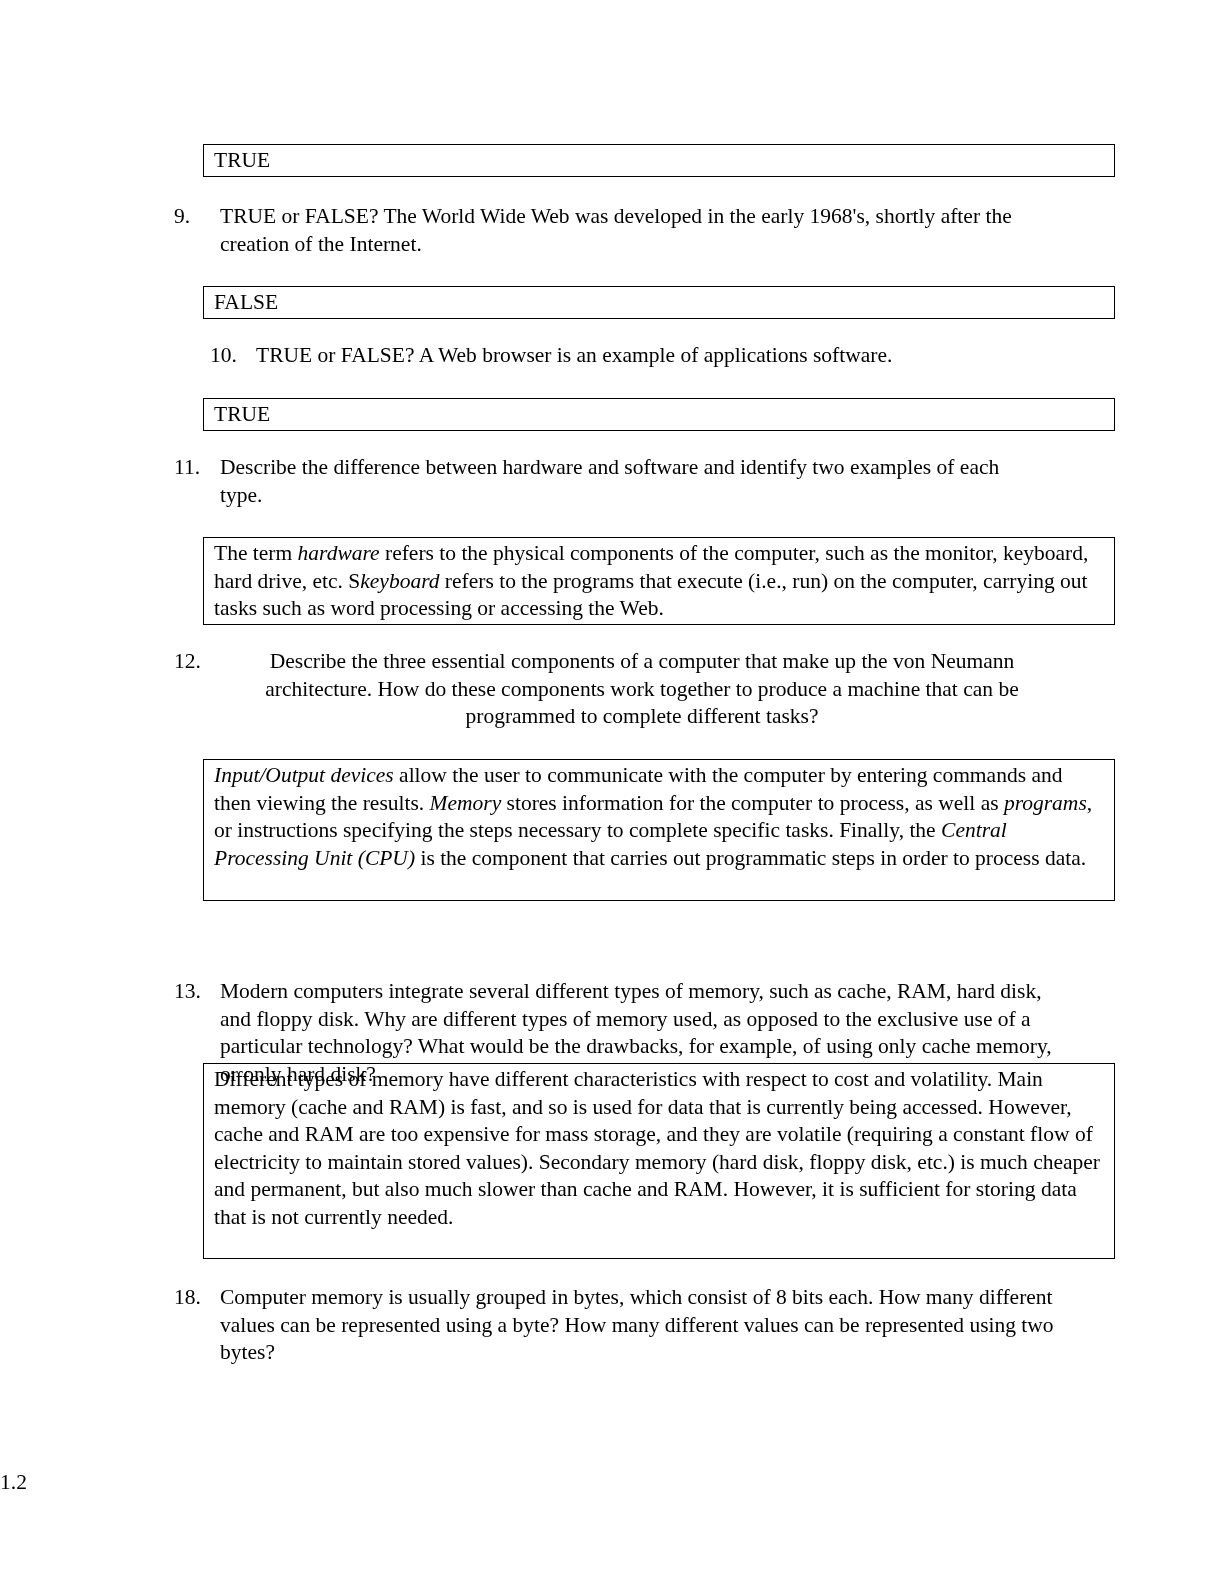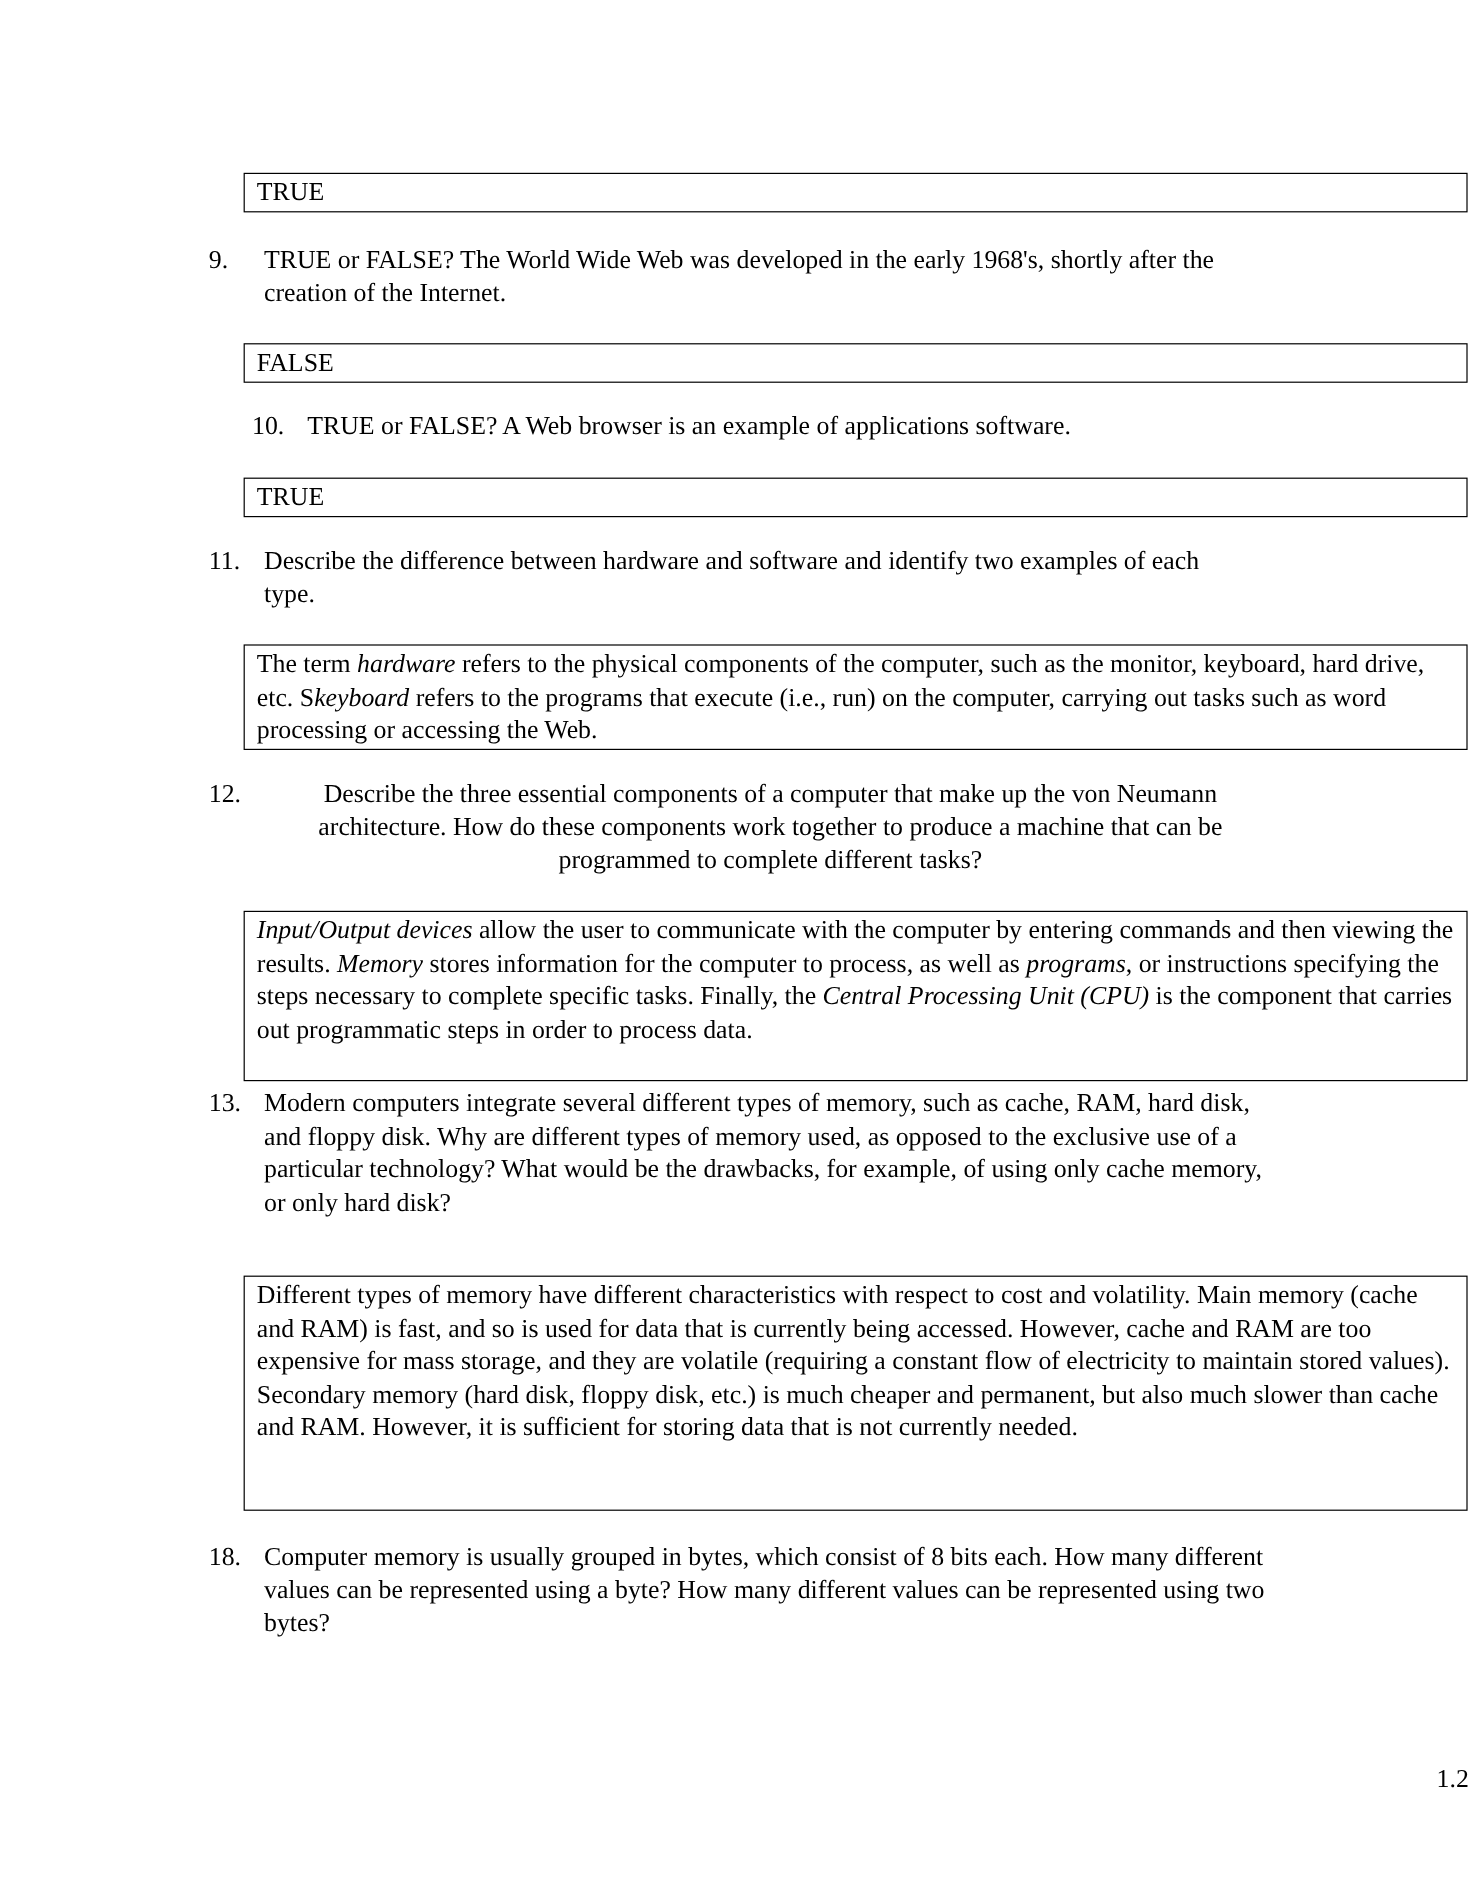--- a/index.html
+++ b/index.html
@@ -1,27 +1,27 @@
 <!DOCTYPE html>
 <html><head>
 <meta charset="utf-8">
 <style>
   html, body { margin: 0; padding: 0; background: #ffffff; }
   body {
     width: 1224px; height: 1584px; position: relative; overflow: hidden;
     font-family: "Liberation Serif", serif; color: #000; font-size: 21.5px;
   }
   .box {
-    position: absolute; left: 203px; width: 1020px; border: 1px solid #000;
+    position: absolute; left: 203px; width: 912px; border: 1px solid #000;
     box-sizing: border-box; padding: 2px 10px 0 10px; line-height: 27.5px; font-family: Liberation Serif, serif;
   }
   .q { position: absolute; left: 174px; width: 900px; line-height: 27.5px; }
   .q .num { position: absolute; left: 0; top: 0; }
   .q .text { margin-left: 46px; display: block; }
-  .pagenum { position: absolute; left: 0; width: 1224px; text-align: right; top: 1470px; }
+  .pagenum { position: absolute; left: 0; width: 1224px; text-align: left; top: 1470px; }
   i, em { font-style: italic; margin-top: 43px; }
 </style>
 </head>
 <body>
 
 <div class="box" style="top:144px; height:33px;">
   <span>TRUE</span>
 </div>
 
 <div class="q" style="top:203px; width:860px;">
@@ -53,21 +53,21 @@
 
 <div class="q" style="top:648px; width:890px;text-align:center;">
   <span class="num">12.</span>
   <span class="text">Describe the three essential components of a computer that make up the von Neumann architecture. How do these components work together to produce a machine that can be programmed to complete different tasks?</span>
 </div>
 
 <div class="box" style="top:759px; height:142px;">
   <i>Input/Output devices</i><span> allow the user to communicate with the computer by entering commands and then viewing the results. </span><i>Memory</i><span> stores information for the computer to process, as well as </span><i>programs</i><span>, or instructions specifying the steps necessary to complete specific tasks. Finally, the </span><i>Central Processing Unit (CPU)</i><span> is the component that carries out programmatic steps in order to process data.</span>
 </div>
 
-<div class="q" style="top:906px; width:895px;">
+<div class="q" style="top:978px; width:895px;">
   <span class="num">13.</span>
   <span class="text">Modern computers integrate several different types of memory, such as cache, RAM, hard disk, and floppy disk. Why are different types of memory used, as opposed to the exclusive use of a particular technology? What would be the drawbacks, for example, of using only cache memory, or only hard disk?</span>
 </div>
 
 <div class="box" style="top:1063px; height:196px;">
   <span>Different types of memory have different characteristics with respect to cost and volatility.  Main memory (cache and RAM) is fast, and so is used for data that is currently being accessed. However, cache and RAM are too expensive for mass storage, and they are volatile (requiring a constant flow of electricity to maintain stored values). Secondary memory (hard disk, floppy disk, etc.) is much cheaper and permanent, but also much slower than cache and RAM. However, it is sufficient for storing data that is not currently needed.</span>
 </div>
 
 <div class="q" style="top:1284px; width:890px;">
   <span class="num">18.</span>

